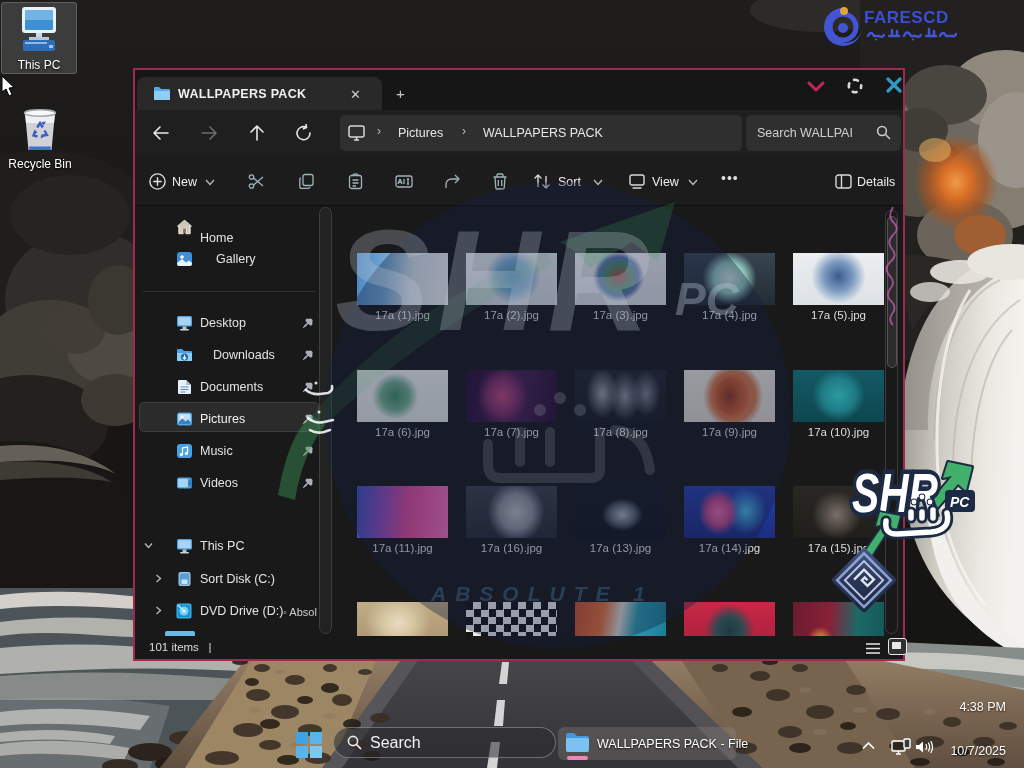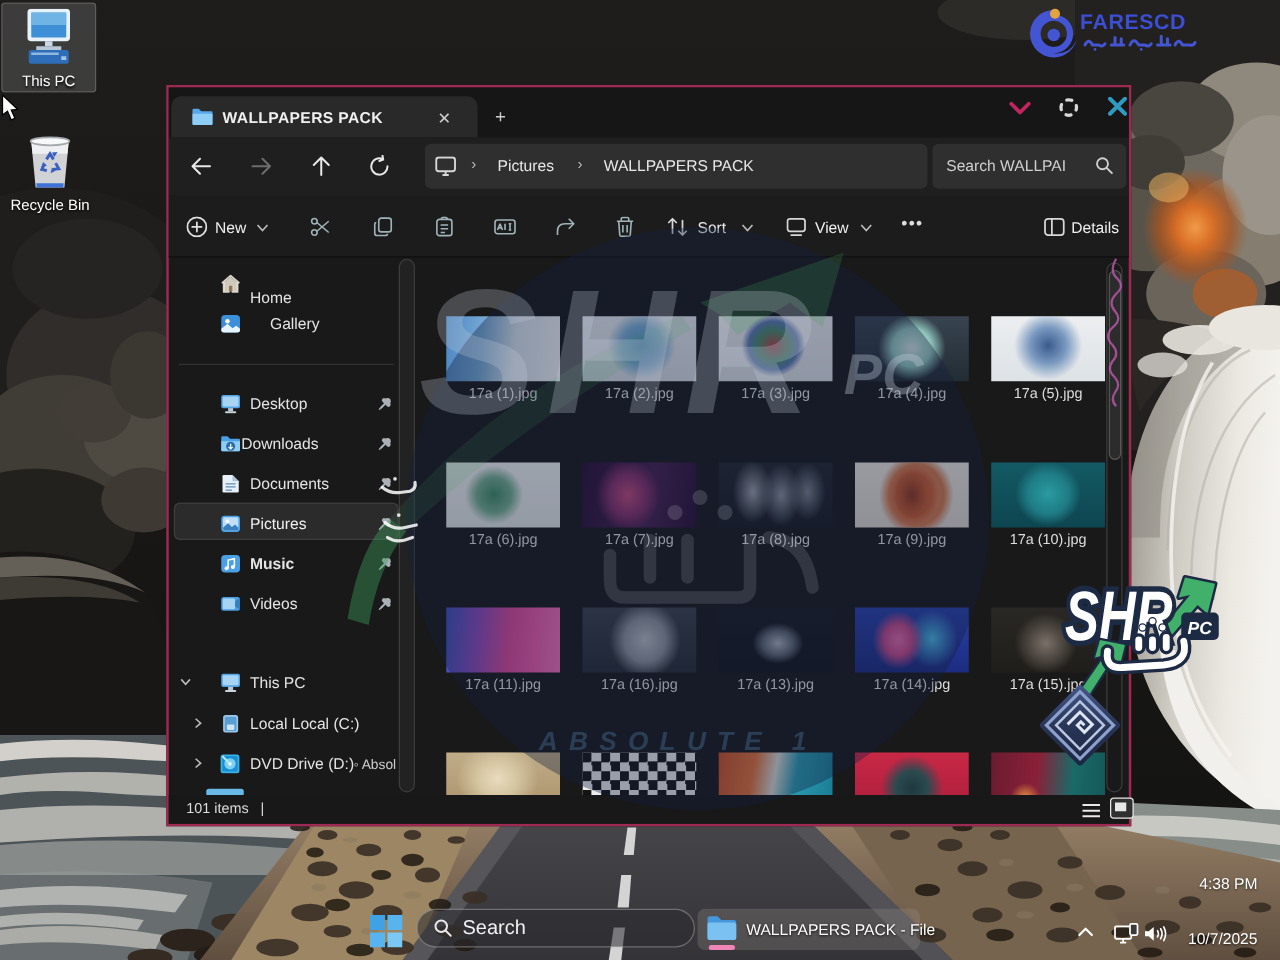--- a/index.html
+++ b/index.html
@@ -400,21 +400,21 @@
           <rect x="4" y="14" width="9" height="1.6" rx="0.8" fill="#c8d4dc"></rect>
         </svg>
    <div class="abs" style="left:65px;top:246px;font-size:12.5px;color:#e4e4e4;">Desktop</div>
 
    <svg class="abs" style="left:41px;top:277px" width="17" height="16" viewBox="0 0 17 16">
           <path d="M1,3 Q1,2 2,2 L6,2 L8,4 L15,4 Q16,4 16,5 L16,13 Q16,14 15,14 L2,14 Q1,14 1,13 Z" fill="#4aa0e4"></path>
           <path d="M1,6 L16,6 L16,13 Q16,14 15,14 L2,14 Q1,14 1,13 Z" fill="#8ecdf5"></path>
           <circle cx="8.5" cy="10" r="3.6" fill="#2a6aa8"></circle>
           <path d="M8.5,8 L8.5,12 M6.8,10.5 L8.5,12.2 L10.2,10.5" stroke="#e8f4fc" stroke-width="1.1" fill="none"></path>
         </svg>
-   <div class="abs" style="left:58px;top:278px;font-size:12.5px;color:#e4e4e4;">Downloads</div>
+   <div class="abs" style="left:78px;top:278px;font-size:12.5px;color:#e4e4e4;">Downloads</div>
 
    <svg class="abs" style="left:42px;top:309px" width="15" height="16" viewBox="0 0 15 16">
           <path d="M1,2 Q1,1 2,1 L9,1 L14,6 L14,14 Q14,15 13,15 L2,15 Q1,15 1,14 Z" fill="#e8f0f8"></path>
           <path d="M9,1 L14,6 L9,6 Z" fill="#a8c4dc"></path>
           <path d="M3.5,8 L11.5,8 M3.5,10.5 L11.5,10.5 M3.5,13 L8.5,13" stroke="#5a8ab8" stroke-width="1"></path>
         </svg>
    <div class="abs" style="left:65px;top:310px;font-size:12.5px;color:#e4e4e4;">Documents</div>
 
    <div class="abs" style="left:4px;top:332px;width:180px;height:30px;background:rgba(255,255,255,0.08);border:1px solid rgba(255,255,255,0.10);border-radius:5px;"></div>
    <svg class="abs" style="left:41px;top:341px" width="17" height="16" viewBox="0 0 17 16">
@@ -424,21 +424,21 @@
           <path d="M2.5,11 L6.5,7.5 L9.5,10.5 L12,8.5 L14.6,11 L14.6,12 Q14.6,13.2 13.4,13.2 L3.7,13.2 Q2.5,13.2 2.5,12 Z" fill="#3a80c0"></path>
         </svg>
    <div class="abs" style="left:65px;top:342px;font-size:12.5px;color:#f0f0f0;">Pictures</div>
 
    <svg class="abs" style="left:41px;top:373px" width="17" height="16" viewBox="0 0 17 16">
           <rect x="1" y="1" width="15" height="14" rx="3" fill="#4aa0e4"></rect>
           <path d="M6.5,11.5 L6.5,5 L11.5,4 L11.5,10.5" stroke="#fff" stroke-width="1.2" fill="none"></path>
           <circle cx="5.3" cy="11.5" r="1.6" fill="#fff"></circle>
           <circle cx="10.3" cy="10.5" r="1.6" fill="#fff"></circle>
         </svg>
-   <div class="abs" style="left:65px;top:374px;font-size:12.5px;color:#e4e4e4;font-weight:bold;">Music</div>
+   <div class="abs" style="left:65px;top:374px;font-size:12.5px;color:#e4e4e4;">Music</div>
 
    <svg class="abs" style="left:41px;top:405px" width="17" height="16" viewBox="0 0 17 16">
           <rect x="1" y="2.5" width="15" height="11" rx="2" fill="#4aa0e4"></rect>
           <rect x="2.2" y="3.7" width="9.8" height="8.6" rx="1" fill="#a8d4f4"></rect>
           <path d="M12,6 L16,3.5 L16,12.5 L12,10 Z" fill="#2a6aa8" opacity="0.6"></path>
         </svg>
    <div class="abs" style="left:65px;top:406px;font-size:12.5px;color:#e4e4e4;">Videos</div>
 
     <svg class="abs" style="left:167px;top:247px" width="12" height="12" viewBox="0 0 12 12">
           <g>
@@ -500,21 +500,21 @@
         </svg>
    <div class="abs" style="left:65px;top:469px;font-size:12.5px;color:#e4e4e4;">This PC</div>
    <svg class="abs" style="left:20px;top:504px" width="7" height="9" viewBox="0 0 7 9">
           <path d="M1.5,1 L5.5,4.5 L1.5,8" fill="none" stroke="#bbb" stroke-width="1.3"></path>
         </svg>
    <svg class="abs" style="left:42px;top:501px" width="15" height="16" viewBox="0 0 15 16">
           <rect x="1.5" y="1" width="12" height="14" rx="2" fill="#9fc8e8"></rect>
           <rect x="2.8" y="2.3" width="9.4" height="11.4" rx="1" fill="#5a9fd4"></rect>
           <rect x="4.5" y="8.5" width="6" height="4.5" rx="0.8" fill="#cde4f4"></rect>
         </svg>
-   <div class="abs" style="left:65px;top:502px;font-size:12.5px;color:#e4e4e4;">Local Local (C:)</div>
+   <div class="abs" style="left:65px;top:502px;font-size:12.5px;color:#e4e4e4;">Sort Disk (C:)</div>
    <svg class="abs" style="left:20px;top:536px" width="7" height="9" viewBox="0 0 7 9">
           <path d="M1.5,1 L5.5,4.5 L1.5,8" fill="none" stroke="#bbb" stroke-width="1.3"></path>
         </svg>
    <svg class="abs" style="left:41px;top:533px" width="16" height="16" viewBox="0 0 16 16">
           <rect x="0.5" y="0.5" width="15" height="15" rx="2" fill="#3ab4e8"></rect>
           <rect x="1.8" y="1.8" width="12.4" height="12.4" rx="1" fill="#1a90d4"></rect>
           <circle cx="8" cy="8" r="4.5" fill="#7dd0f0"></circle>
           <circle cx="8" cy="8" r="1.5" fill="#e8f8ff"></circle>
           <path d="M2,2 L7,7" stroke="#b8e8fa" stroke-width="1.5"></path>
         </svg>

